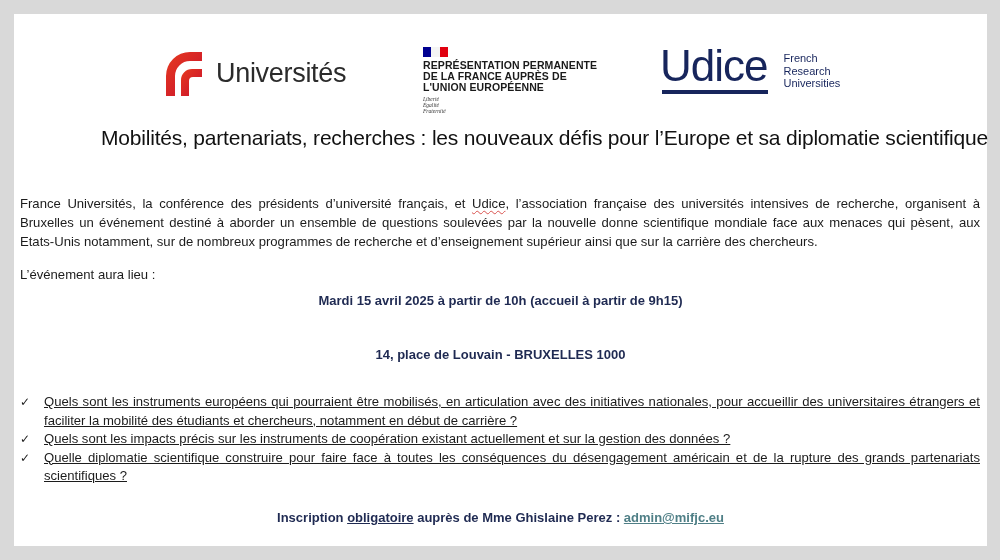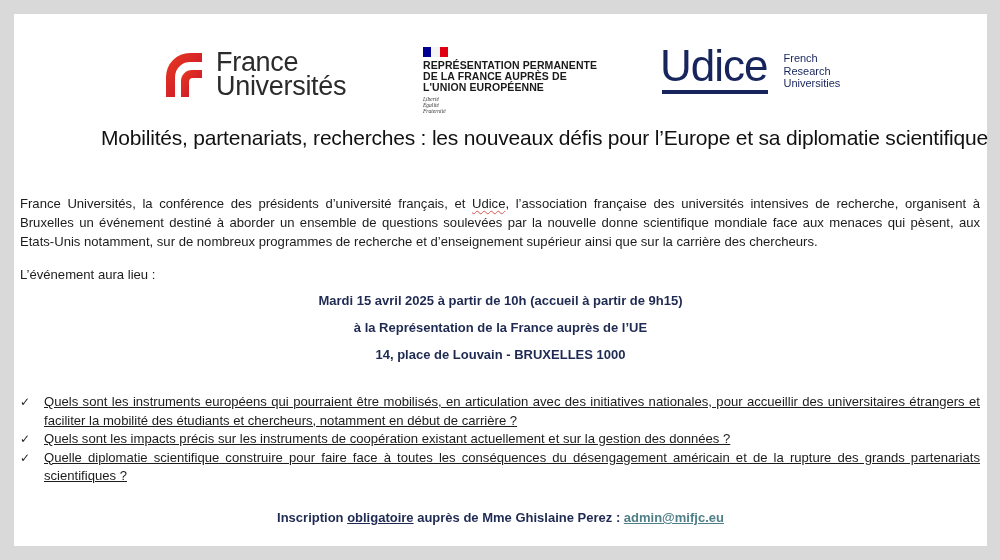--- a/index.html
+++ b/index.html
@@ -66,21 +66,20 @@
           <linearGradient id="fug" x1="0" y1="0" x2="1" y2="1">
             <stop offset="0" stop-color="#e63a1f"></stop>
             <stop offset="1" stop-color="#c8102e"></stop>
           </linearGradient>
         </defs>
         <path d="M2 46 V26 A24 24 0 0 1 26 2 H38 V11 H26 A15 15 0 0 0 11 26 V46 Z" fill="url(#fug)"></path>
         <path d="M17 46 V30 A11 11 0 0 1 28 19 H38 V27 H29 A4 4 0 0 0 25 31 V46 Z" fill="url(#fug)"></path>
       </svg>
     </div>
     <div class="fu-text">
-      <div>France</div>
       <div>Universités</div>
     </div>
   </div>
 
   <div class="logo-rp">
     <div class="rp-flag">
       <span style="background:#000091"></span>
         <span style="background:#f4f4f4"></span>
         <span style="background:#e1000f"></span>
     </div>
@@ -110,21 +109,20 @@
 
   <div class="title">Mobilités, partenariats, recherches :  les nouveaux défis pour l’Europe et sa diplomatie scientifique</div>
 
   <div class="body-text">
     <span>France Universités, la conférence des présidents d’université français, et </span><span class="udice-spell">Udice</span><span>, l’association française des universités intensives de recherche, organisent à Bruxelles un événement destiné à aborder un ensemble de questions soulevées par la nouvelle donne scientifique mondiale face aux menaces qui pèsent, aux Etats-Unis notamment, sur de nombreux programmes de recherche et d’enseignement supérieur ainsi que sur la carrière des chercheurs.</span>
   </div>
 
   <div class="lieu">L’événement aura lieu :</div>
 
   <div class="event-line" style="top:279px">Mardi 15 avril 2025 à partir de 10h (accueil à partir de 9h15)</div>
-  <div class="event-line" style="top:306px">à la Représentation de la France auprès de l’UE</div>
   <div class="event-line" style="top:333px">14, place de Louvain - BRUXELLES 1000</div>
 
   <div class="questions">
     <div class="q-item">
       <span class="q-check">✓</span>
       <span class="q-text">Quels sont les instruments européens qui pourraient être mobilisés, en articulation avec des initiatives nationales, pour accueillir des universitaires étrangers et faciliter la mobilité des étudiants et chercheurs, notamment en début de carrière ?</span>
     </div>
     <div class="q-item">
       <span class="q-check">✓</span>
       <span class="q-text">Quels sont les impacts précis sur les instruments de coopération existant actuellement et sur la gestion des données ?</span>

